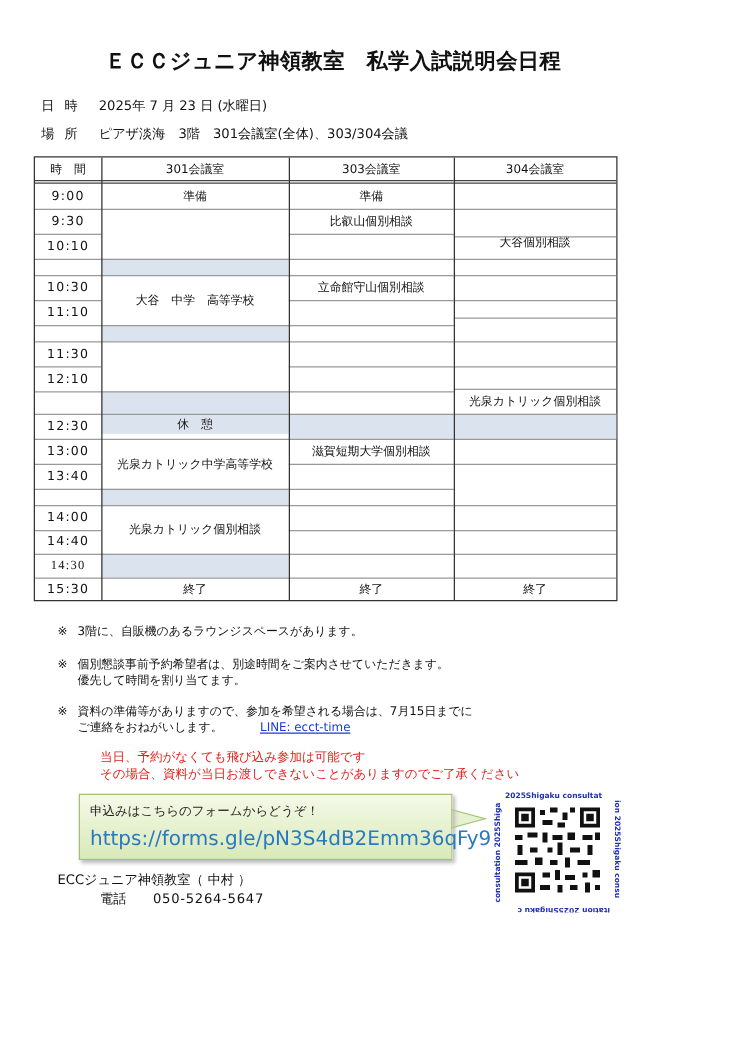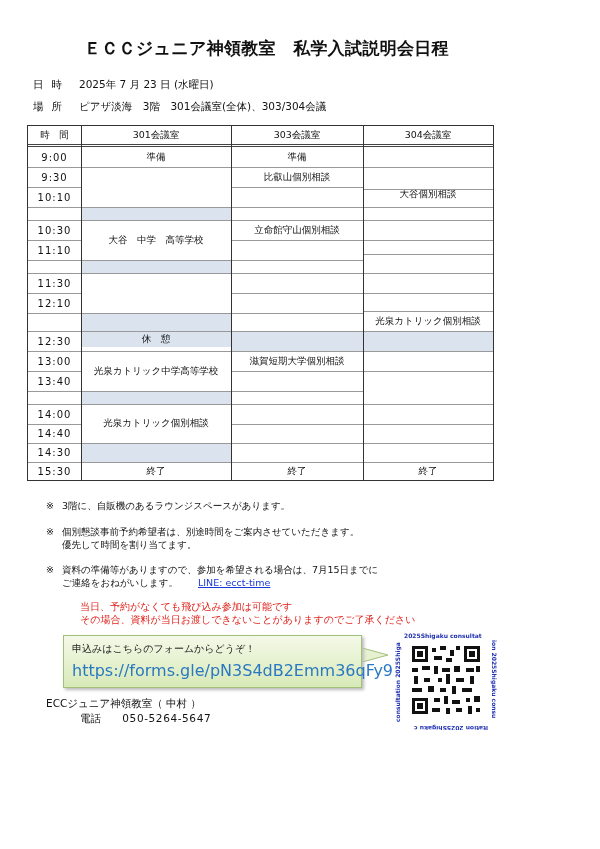--- a/index.html
+++ b/index.html
@@ -54,21 +54,21 @@
   <div class="cell time" style="left:0;top:134px;width:53px;height:13px;"></div>
   <div class="cell time" style="left:0;top:147px;width:53px;height:20px;">11:30</div>
   <div class="cell time" style="left:0;top:167px;width:53px;height:20px;">12:10</div>
   <div class="cell time" style="left:0;top:187px;width:53px;height:18px;"></div>
   <div class="cell time" style="left:0;top:205px;width:53px;height:20px;">12:30</div>
   <div class="cell time" style="left:0;top:225px;width:53px;height:20px;">13:00</div>
   <div class="cell time" style="left:0;top:245px;width:53px;height:20px;">13:40</div>
   <div class="cell time" style="left:0;top:265px;width:53px;height:13px;"></div>
   <div class="cell time" style="left:0;top:278px;width:53px;height:20px;">14:00</div>
   <div class="cell time" style="left:0;top:298px;width:53px;height:19px;">14:40</div>
-  <div class="cell time" style="left:0;top:317px;width:53px;height:19px;">14:30</div>
+  <div class="cell time" style="left:0;top:317px;width:53px;height:19px;font-family:Liberation Serif, serif;">14:30</div>
   <div class="cell time" style="left:0;top:336px;width:53px;height:18px;">15:30</div>
 
   <div class="cell" style="left:53px;top:21px;width:150px;height:20px;">準備</div>
   <div class="cell shade" style="left:53px;top:81px;width:150px;height:13px;"></div>
   <div class="cell" style="left:53px;top:94px;width:150px;height:40px;">大谷　中学　高等学校</div>
   <div class="cell shade" style="left:53px;top:134px;width:150px;height:13px;"></div>
   <div class="cell shade" style="left:53px;top:187px;width:150px;height:18px;"></div>
   <div class="cell shade" style="left:53px;top:205px;width:150px;height:16px;">休　憩</div>
   <div class="cell" style="left:53px;top:225px;width:150px;height:40px;">光泉カトリック中学高等学校</div>
   <div class="cell shade" style="left:53px;top:265px;width:150px;height:13px;"></div>
@@ -142,21 +142,21 @@
   <span>3階に、自販機のあるラウンジスペースがあります。</span>
 </div>
 <div class="abs notes" style="top:526px;">
   <span class="mark">※</span>
   <div>個別懇談事前予約希望者は、別途時間をご案内させていただきます。</div>
   <div>優先して時間を割り当てます。</div>
 </div>
 <div class="abs notes" style="top:564px;">
   <span class="mark">※</span>
   <div>資料の準備等がありますので、参加を希望される場合は、7月15日までに</div>
-  <div><span>ご連絡をおねがいします。</span><a class="line" style="margin-left:20px;">LINE: ecct-time</a></div>
+  <div><span>ご連絡をおねがいします。</span><a class="line" style="margin-left:30px;">LINE: ecct-time</a></div>
 </div>
 
 <div class="abs red" style="top:600px;">
   <div>当日、予約がなくても飛び込み参加は可能です</div>
   <div>その場合、資料が当日お渡しできないことがありますのでご了承ください</div>
 </div>
 
 <svg class="abs" style="left:355px;top:640px;" width="40" height="30">
   <polygon points="0,6 33,15 0,24" fill="#e6f1cf" stroke="#a3c07a" stroke-width="1"></polygon>
   <line x1="0" y1="7" x2="0" y2="23" stroke="#e6f1cf" stroke-width="3"></line>

